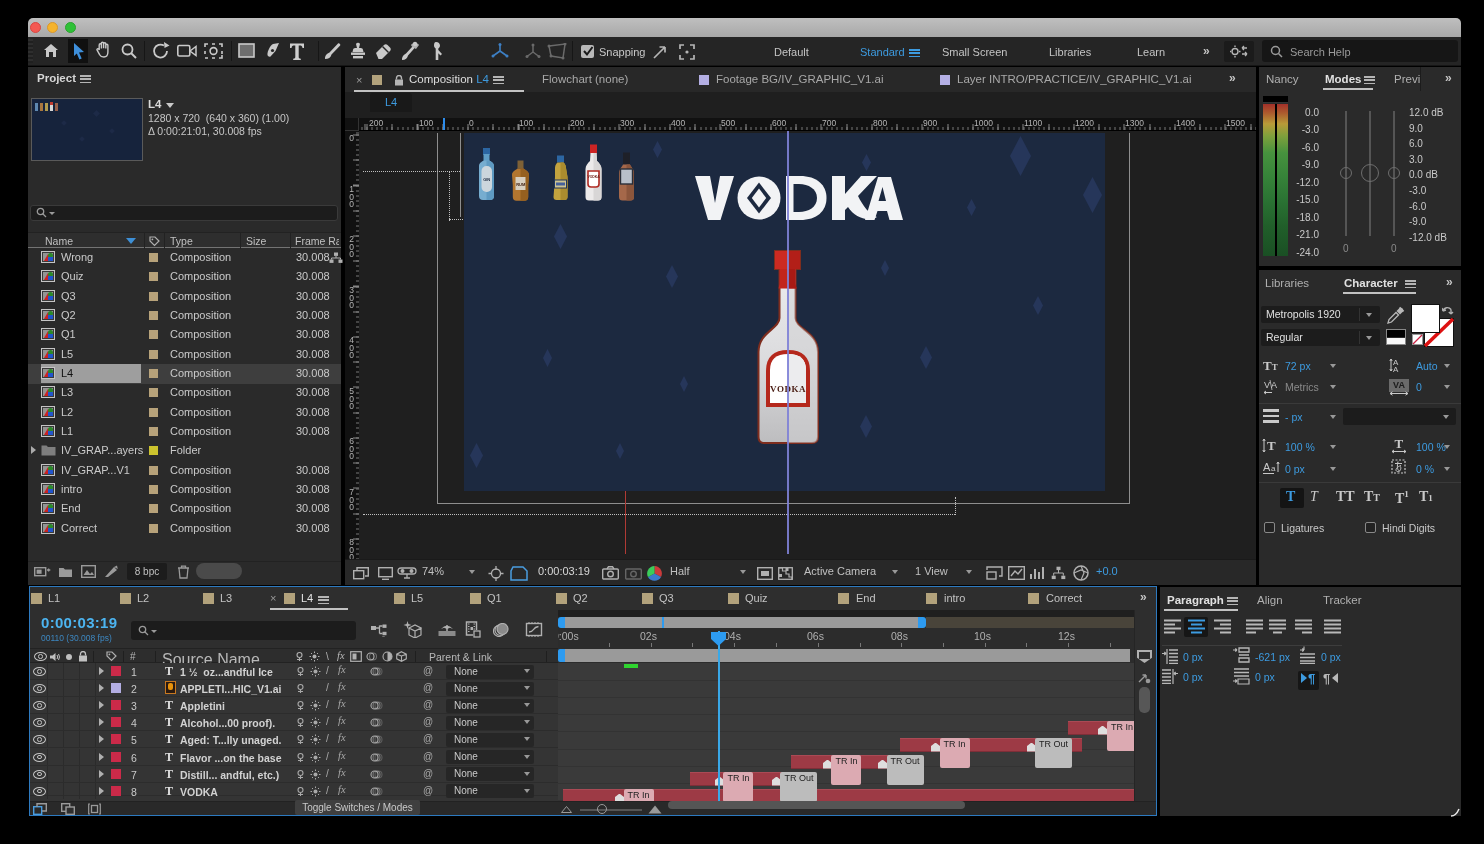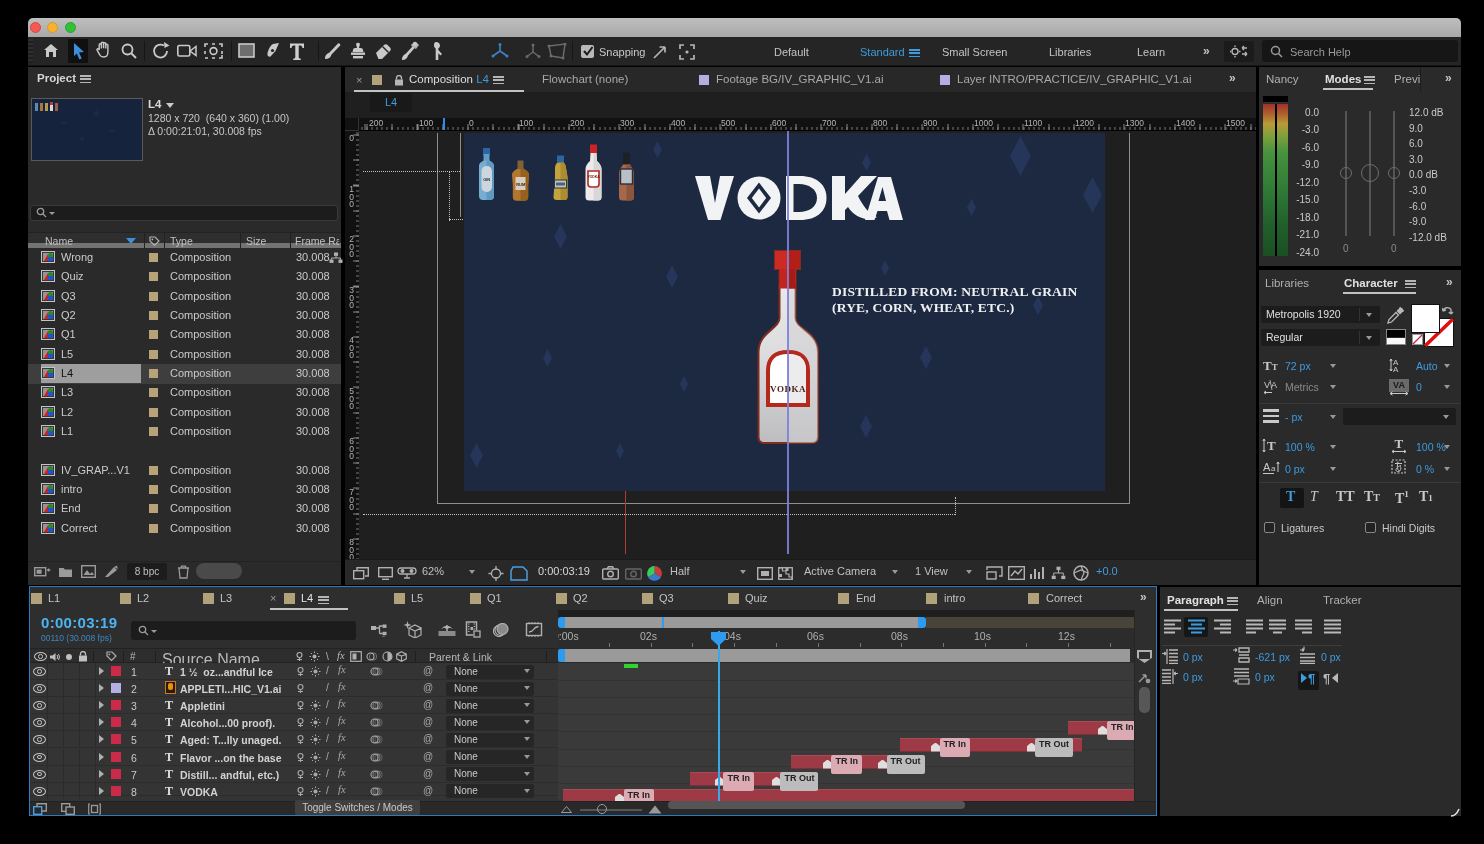--- a/index.html
+++ b/index.html
@@ -26,21 +26,21 @@
 .ttab{position:absolute;top:6px;width:11px;height:11px;background:#b2a27c}
 .tlb{position:absolute;top:5px;font-size:11px;color:#c3c3c3}
 .tsep{position:absolute;top:2px;width:1px;height:11px;background:#1f1f1f}
 .eye{position:absolute;width:13px;height:9px;border:1.3px solid #c4c4c4;border-radius:50%;box-sizing:border-box}
 .eye span{position:absolute;left:3px;top:1px;width:4.5px;height:4.5px;border:1.2px solid #c4c4c4;border-radius:50%;box-sizing:border-box}
 .tr2{position:absolute;top:2px;font-size:10.5px;color:#b0b0b0}
 .trt{position:absolute;bottom:1px;width:1px;height:4px;background:#777}
 .grl{position:absolute;left:0;width:576px;height:1px;background:#333}
 .rbar{position:absolute;height:14px;background:#9d3a45;border-top:1px solid #aa4a55;border-bottom:1px solid #7e2e38}
 .pent{position:absolute;width:9px;height:9px;background:#dedede;clip-path:polygon(50% 0,100% 40%,100% 100%,0 100%,0 40%)}
-.tag{position:absolute;height:19px;line-height:13px;font-size:9px;font-weight:bold;color:#222;border-radius:2px;padding:0 4px;white-space:nowrap}
+.tag{position:absolute;height:30px;line-height:13px;font-size:9px;font-weight:normal;color:#222;border-radius:2px;padding:0 4px;white-space:nowrap}
 .tin{background:#dcaab2}
 .tout{background:#bcbcbc}
 .lrow{position:absolute;left:0;width:528px;height:17.1px;border-bottom:1px solid #2c2c2c}
 .lcell{position:absolute;top:0;width:1px;height:16px;background:#2b2b2b}
 .lchev{position:absolute;left:69px;top:4px;width:0;height:0;border-top:4px solid transparent;border-bottom:4px solid transparent;border-left:5px solid #b0b0b0}
 .lchip{position:absolute;left:81px;top:3px;width:10px;height:10px;background:#cb2a49}
 .lnum{position:absolute;left:101px;top:3px;font-size:10.5px;color:#c9c9c9}
 .lT{position:absolute;left:135px;top:1px;font-size:12px;color:#e0e0e0;font-family:"Liberation Serif",serif;font-weight:bold}
 .lname{position:absolute;left:150px;top:3px;font-size:10.5px;color:#d2d2d2;font-weight:bold}
 .lsw{position:absolute;top:3px}
@@ -204,21 +204,21 @@
   <div class="a tx" style="left:120px;top:45px;color:#c6c6c6;font-size:10.5px">1280 x 720&nbsp; (640 x 360) (1.00)</div>
   <div class="a tx" style="left:120px;top:58px;color:#c6c6c6;font-size:10.5px">Δ 0:00:21:01, 30.008 fps</div>
 
   <div class="a" style="left:2px;top:138px;width:308px;height:16px;background:#1c1c1c;border-radius:3px;border:1px solid #3a3a3a"></div>
   <svg class="a" style="left:8px;top:140px" width="12" height="12" viewBox="0 0 12 12">
       <circle cx="4.5" cy="4.5" r="3.2" fill="none" stroke="#9a9a9a" stroke-width="1.3"></circle>
       <path d="M7 7 L10 10" stroke="#9a9a9a" stroke-width="1.3"></path>
     </svg>
   <div class="a" style="left:21px;top:145px;width:0;height:0;border-left:3px solid transparent;border-right:3px solid transparent;border-top:3.5px solid #9a9a9a"></div>
 
-  <div class="a" style="left:0;top:165px;width:313px;height:16px;background:#2e2e2e;border-top:1px solid #222;border-bottom:5px solid #737373">
+  <div class="a" style="left:0;top:165px;width:313px;height:16px;background:#2e2e2e;border-top:1px solid #222;border-bottom:1px solid #737373">
     <div class="a" style="left:17px;top:2px;color:#c0c0c0;font-size:10.5px">Name</div>
     <div class="a" style="left:98px;top:5px;width:0;height:0;border-left:5px solid transparent;border-right:5px solid transparent;border-top:6px solid #3d8fd6"></div>
     <div class="a" style="left:116px;top:0;width:1px;height:16px;background:#222"></div>
     <svg class="a" style="left:121px;top:3px" width="11" height="11" viewBox="0 0 11 11">
         <path d="M1 1 H6 L10 5 L5.5 9.5 L1 5 Z" fill="none" stroke="#b0b0b0" stroke-width="1.2"></path>
         <circle cx="3.4" cy="3.4" r="0.9" fill="#b0b0b0"></circle>
       </svg>
     <div class="a" style="left:136px;top:0;width:1px;height:16px;background:#222"></div>
     <div class="a" style="left:142px;top:2px;color:#c0c0c0;font-size:10.5px">Type</div>
     <div class="a" style="left:212px;top:0;width:1px;height:16px;background:#222"></div>
@@ -336,20 +336,29 @@
     <div class="prow" style="top:174px">
         <span class="cico">
           <i></i>
           <b></b>
           <u></u>
         </span>
         <span class="pname">L1</span>
         <span class="pchip"></span>
         <span class="ptype">Composition</span>
         <span class="pfr">30.008</span>
+      </div>
+    <div class="prow" style="top:193.3px">
+        <span class="a" style="left:3px;top:5px;width:0;height:0;border-top:4px solid transparent;border-bottom:4px solid transparent;border-left:5px solid #aaa"></span>
+        <svg class="a" style="left:13px;top:3px" width="15" height="12" viewBox="0 0 15 12">
+          <path d="M0.5 1.5 H5.5 L7 3 H14.5 V11.5 H0.5 Z" fill="#7e7e7e"></path>
+        </svg>
+        <span class="pname">IV_GRAP...ayers</span>
+        <span class="pchip" style="background:#ccc32e"></span>
+        <span class="ptype">Folder</span>
       </div>
     <div class="prow" style="top:212.6px">
         <span class="cico">
           <i></i>
           <b></b>
           <u></u>
         </span>
         <span class="pname">IV_GRAP...V1</span>
         <span class="pchip"></span>
         <span class="ptype">Composition</span>
@@ -533,21 +542,20 @@
         <path d="M91 0 H105 C122 0 131.5 9 131.5 22 C131.5 35 122 44 105 44 H91 Z"></path>
         <path d="M137 0 H150 V18 L166 0 H182 L163 20 C168 30 174 38 182 41 C173 46 160 42 153 31 L150 34 V44 H137 Z"></path>
         <path d="M183 1 L196 1 L208 44 H194.5 L192 35 H182.5 L179.5 44 H170 Z"></path>
         </g>
         <path d="M64 6.5 L76 22 L64 37.5 L52 22 Z" fill="#1c2940"></path>
         <path d="M64 12.5 L71.2 22 L64 31.5 L56.8 22 Z" fill="#f2f3f5"></path>
         <path d="M98.5 8 H104 C113.5 8 122 13 122 22 C122 31 113.5 36 104 36 H98.5 Z" fill="#1c2940"></path>
         <path d="M187.5 11 L191 25 H183.5 Z" fill="#1c2940"></path>
       </svg>
 
-      <div class="a" style="left:368px;top:151px;color:#f0f1f3;font-family:'Liberation Serif',serif;font-weight:bold;font-size:13.5px;letter-spacing:0.2px;line-height:15.5px;white-space:nowrap">DISTILLED FROM: NEUTRAL GRAIN<br>(RYE, CORN, WHEAT, ETC.)</div>
 
       <svg class="a" style="left:293px;top:116px" width="63" height="198" viewBox="0 0 63 198">
         <defs>
         <linearGradient id="bg1" x1="0" y1="0" x2="0" y2="1">
               <stop offset="0" stop-color="#efeff1"></stop>
               <stop offset="0.55" stop-color="#dcdcde"></stop>
               <stop offset="1" stop-color="#bdbdbf"></stop>
             </linearGradient>
         <linearGradient id="bg2" x1="0" y1="0" x2="1" y2="0">
               <stop offset="0" stop-color="#f6f6f8"></stop>
@@ -589,21 +597,21 @@
     <svg class="a" style="left:33px;top:7px" width="15" height="13" viewBox="0 0 15 13">
         <rect x="0.7" y="0.7" width="13.6" height="9" fill="none" stroke="#b0b0b0" stroke-width="1.4"></rect>
         <path d="M4 12.3 H11" stroke="#b0b0b0" stroke-width="1.4"></path>
       </svg>
     <svg class="a" style="left:52px;top:7px" width="20" height="13" viewBox="0 0 20 13">
         <path d="M1 4 Q1 1 4 1 H16 Q19 1 19 4 Q19 7 16 7 H4 Q1 7 1 4 Z" fill="none" stroke="#b0b0b0" stroke-width="1.3"></path>
         <circle cx="5.5" cy="4" r="2" fill="#b0b0b0"></circle>
         <circle cx="14.5" cy="4" r="2" fill="#b0b0b0"></circle>
         <path d="M10 7 V11 M7 11 H13" stroke="#b0b0b0" stroke-width="1.3"></path>
       </svg>
-    <div class="vt" style="left:77px">62%</div>
+    <div class="vt" style="left:77px">74%</div>
     <div class="chev a" style="left:124px;top:10px"></div>
     <svg class="a" style="left:143px;top:6px" width="16" height="15" viewBox="0 0 16 15">
         <circle cx="8" cy="7.5" r="4.5" fill="none" stroke="#b0b0b0" stroke-width="1.3"></circle>
         <path d="M8 0 V4 M8 11 V15 M0.5 7.5 H4 M12 7.5 H15.5" stroke="#b0b0b0" stroke-width="1.3"></path>
       </svg>
     <svg class="a" style="left:165px;top:6px" width="18" height="15" viewBox="0 0 18 15">
         <path d="M3 1 H13 L17 5 V14 H1 V5 Z" fill="none" stroke="#4a9de0" stroke-width="1.5"></path>
       </svg>
     <div class="vt" style="left:193px;color:#d8d8d8">0:00:03:19</div>
     <svg class="a" style="left:257px;top:6px" width="17" height="14" viewBox="0 0 17 14">

